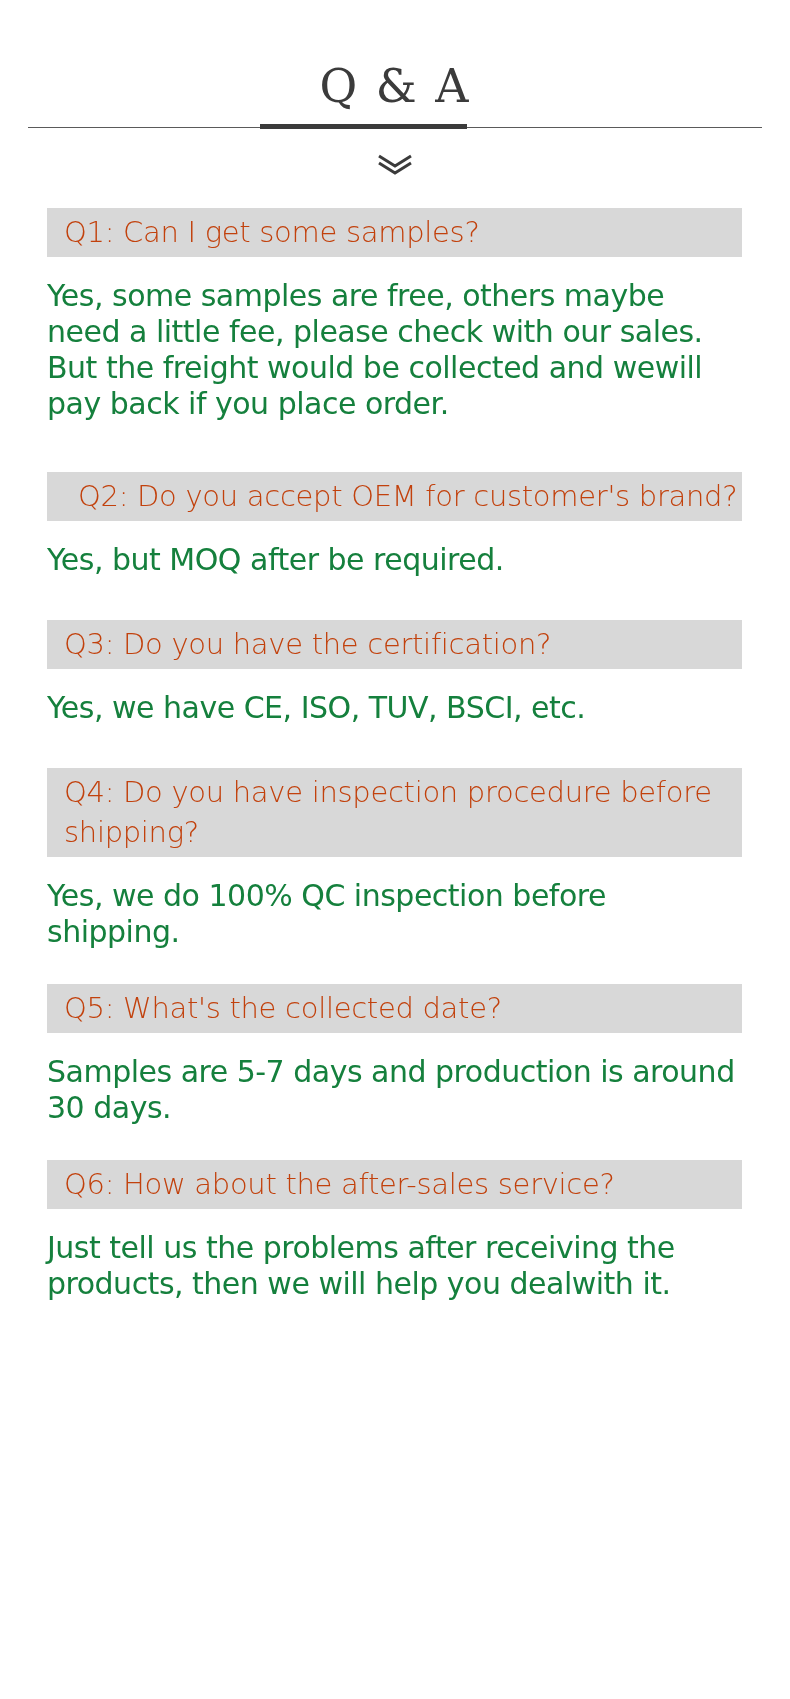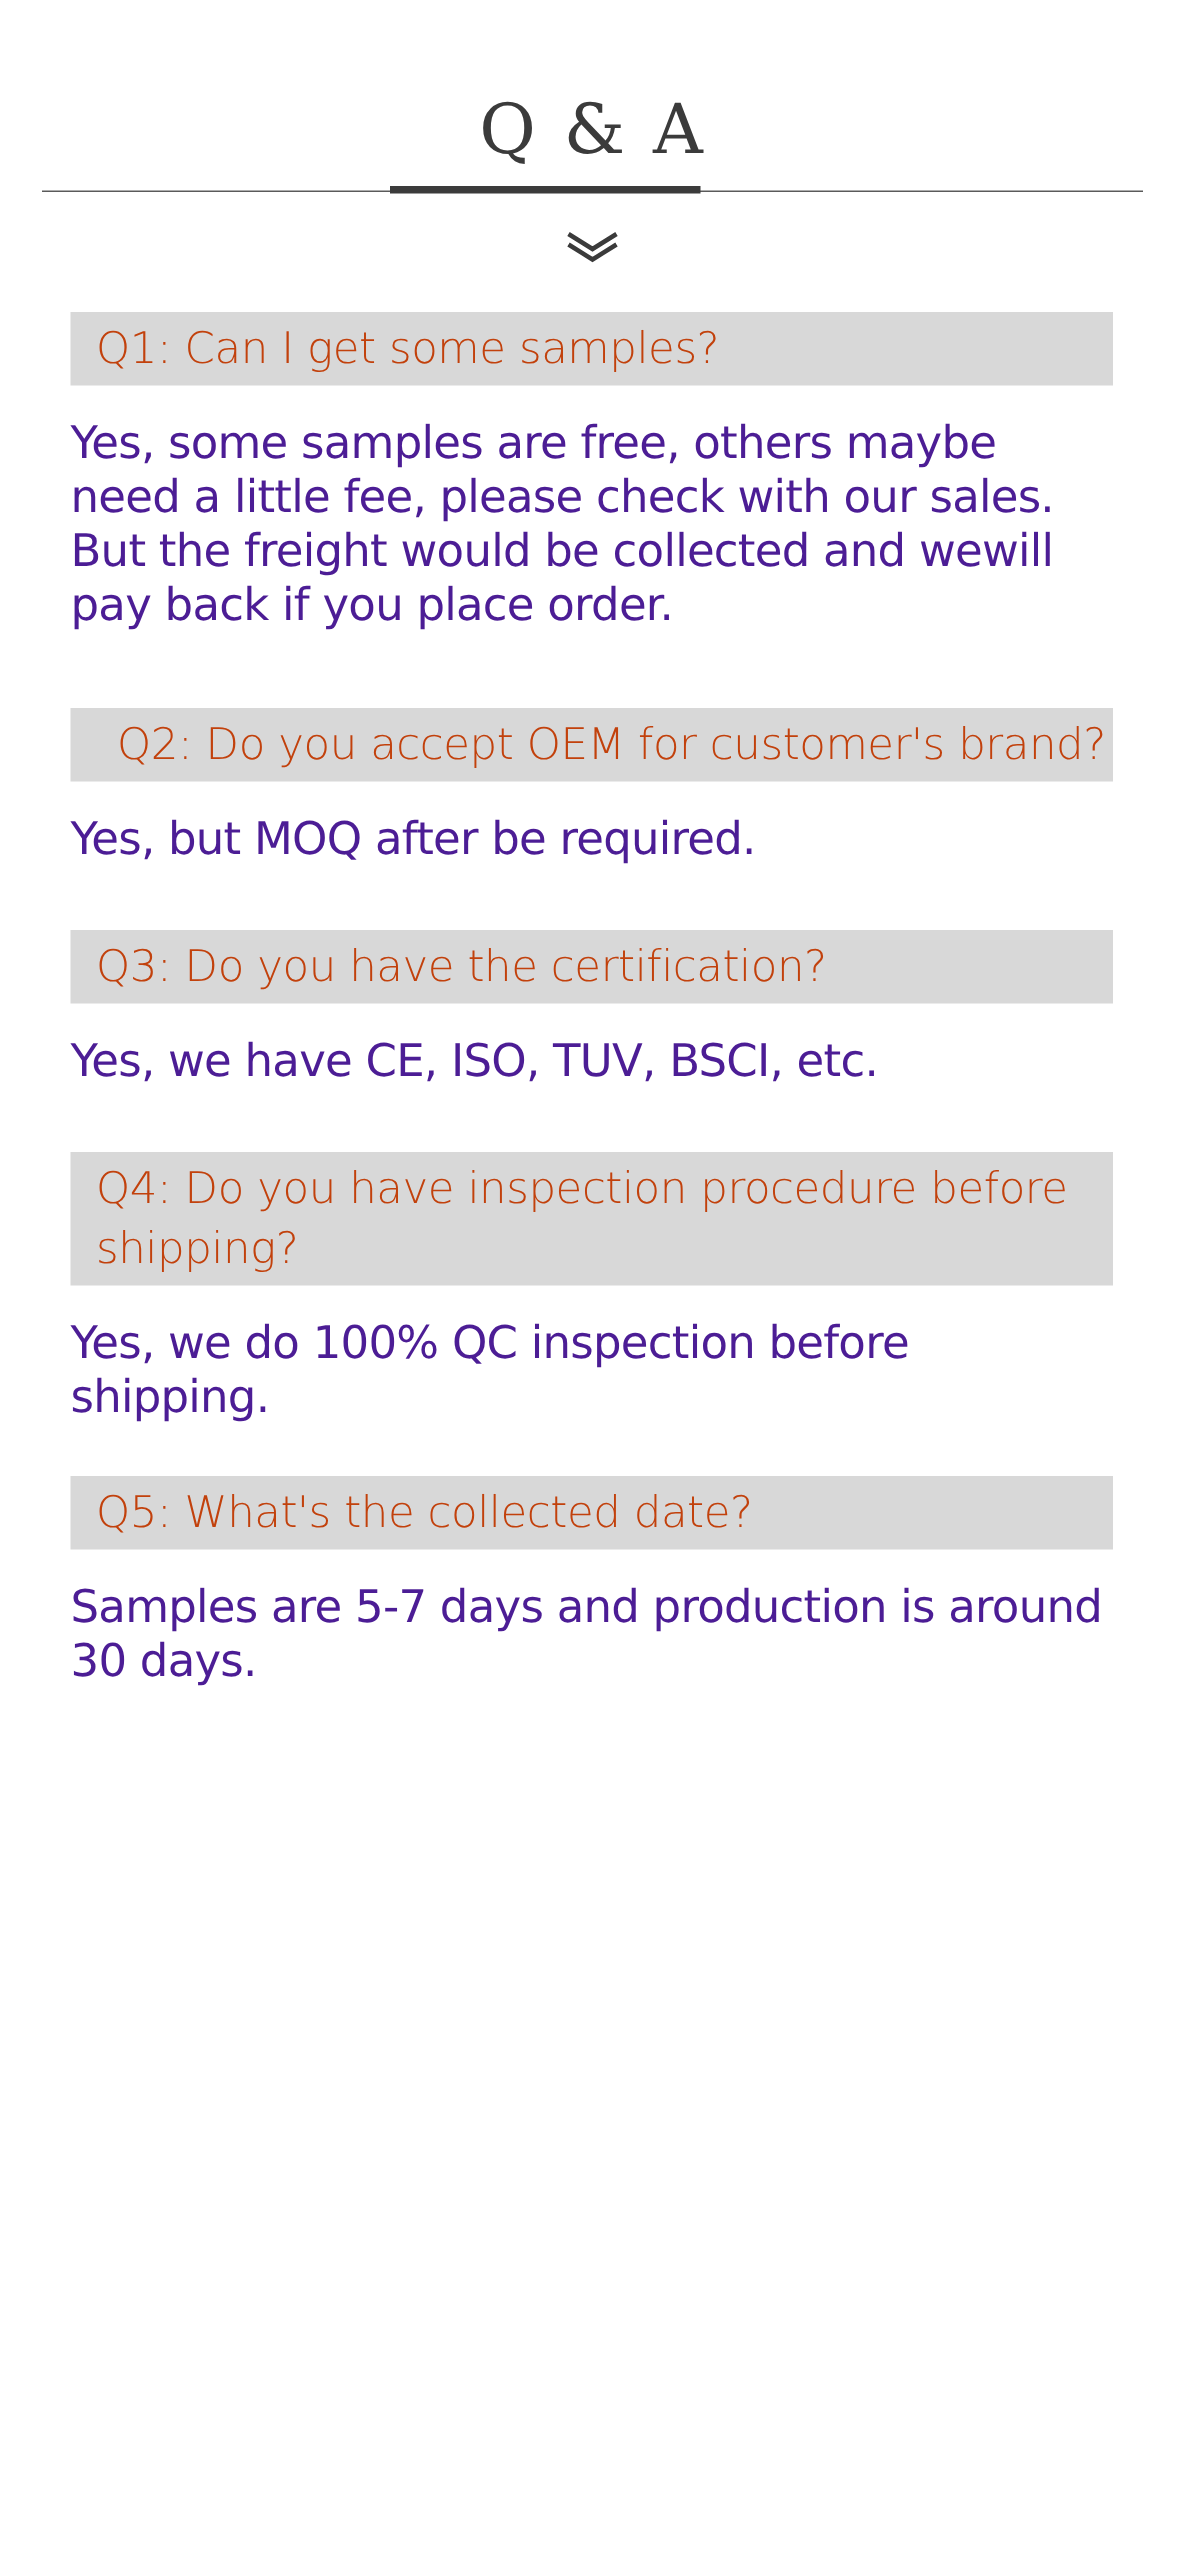--- a/index.html
+++ b/index.html
@@ -78,21 +78,21 @@
     font-family: "DejaVu Sans", sans-serif;
     font-weight: 300;
     font-size: 29px;
     line-height: 40px;
     padding: 4px 0 5px 17px;
     letter-spacing: -0.3px;
   }
 
   .a-text {
     margin: 0 48px 0 47px;
-    color: #4c1d95;
+    color: #15803d;
     font-family: "DejaVu Sans", sans-serif;
     font-weight: 400;
     font-size: 30px;
     line-height: 36px;
     letter-spacing: -0.5px;
     padding-top: 21px;
     padding-bottom: 22px;
     white-space: pre-line;
   }
 
@@ -138,15 +138,19 @@
     <div class="qa-item gap-md">
       <div class="q-bar">Q4: Do you have inspection procedure before shipping?</div>
       <div class="a-text">Yes, we do 100% QC inspection before shipping.</div>
     </div>
 
     <div class="qa-item gap-sm">
       <div class="q-bar">Q5: What's the collected date?</div>
       <div class="a-text">Samples are 5-7 days and production is around 30 days.</div>
     </div>
 
+    <div class="qa-item gap-sm">
+      <div class="q-bar">Q6: How about the after-sales service?</div>
+      <div class="a-text">Just tell us the problems after receiving the products, then we will help you dealwith it.</div>
+    </div>
 
   </div>
 </div>
 
 </body></html>

